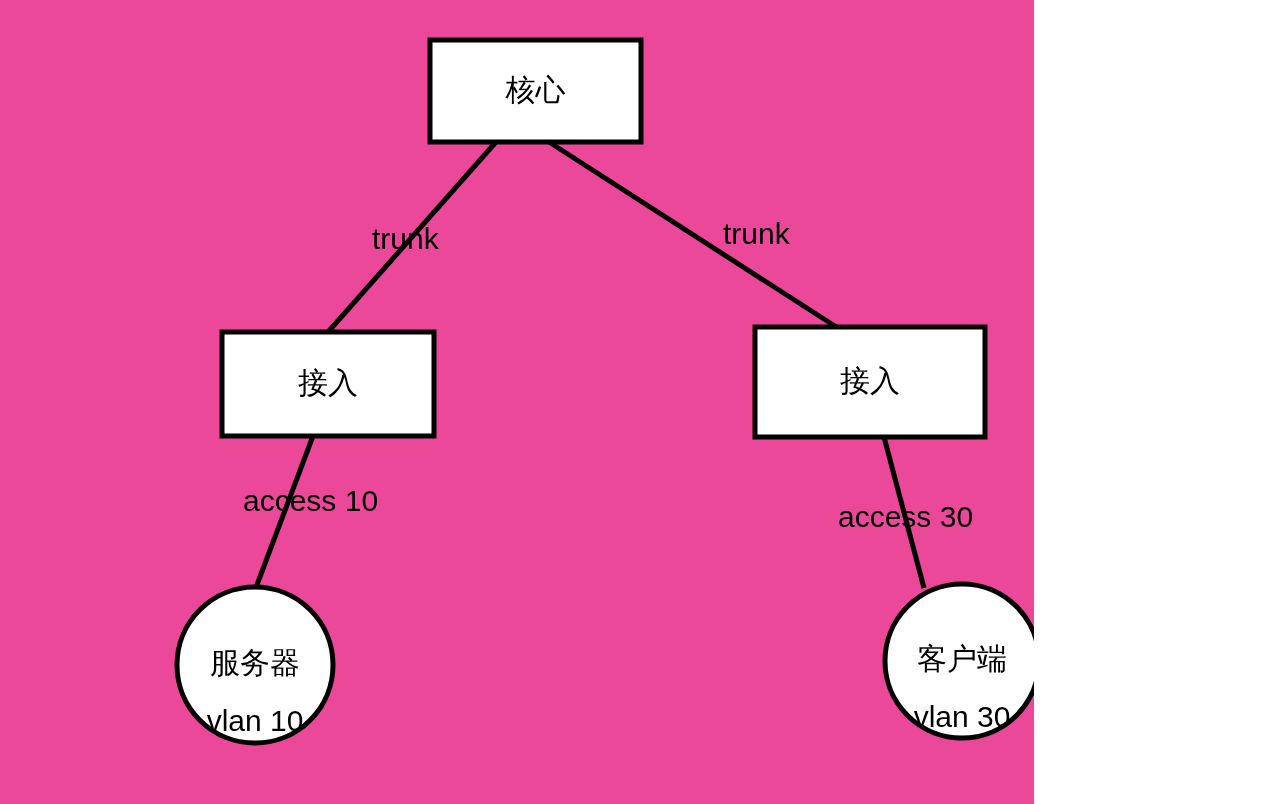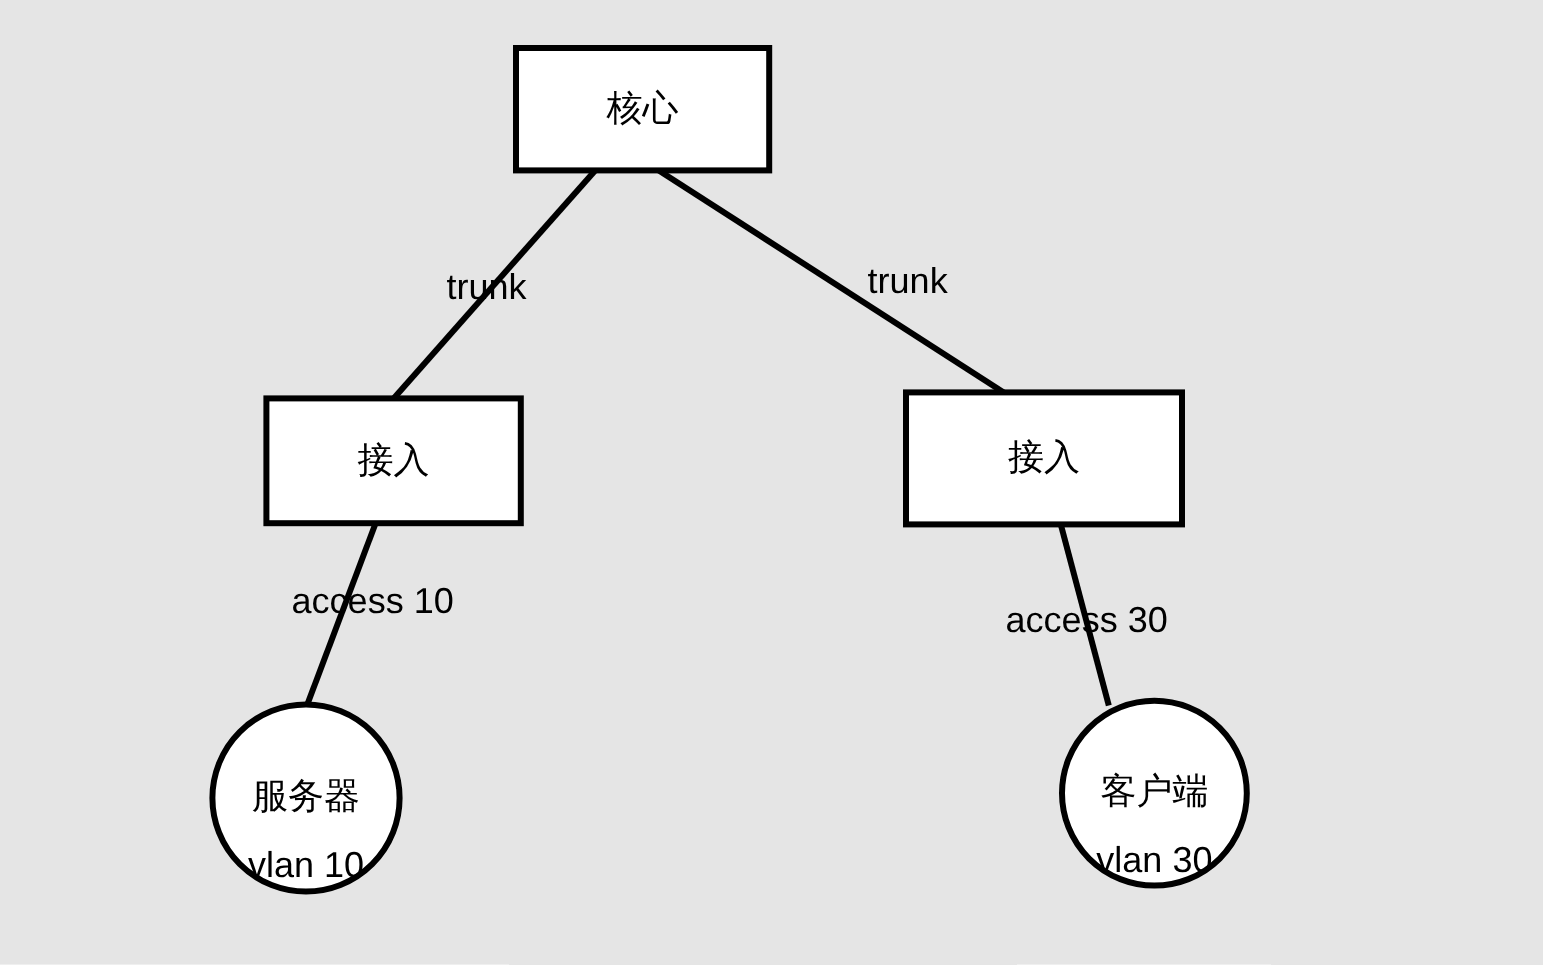--- a/index.html
+++ b/index.html
@@ -6,23 +6,23 @@
   html, body {
     margin: 0;
     padding: 0;
     background: #ffffff;
   }
   body {
     font-family: "Liberation Sans", "DejaVu Sans", sans-serif;
   }
   #canvas {
     position: relative;
-    width: 1286px;
+    width: 1034px;
     height: 804px;
-    background: #e5e5e5;
+    background: #ec4899;
     overflow: hidden;
   }
   #diagram-svg {
     position: absolute;
     top: 0;
     left: 0;
     width: 1286px;
     height: 804px;
     display: block;
   }

